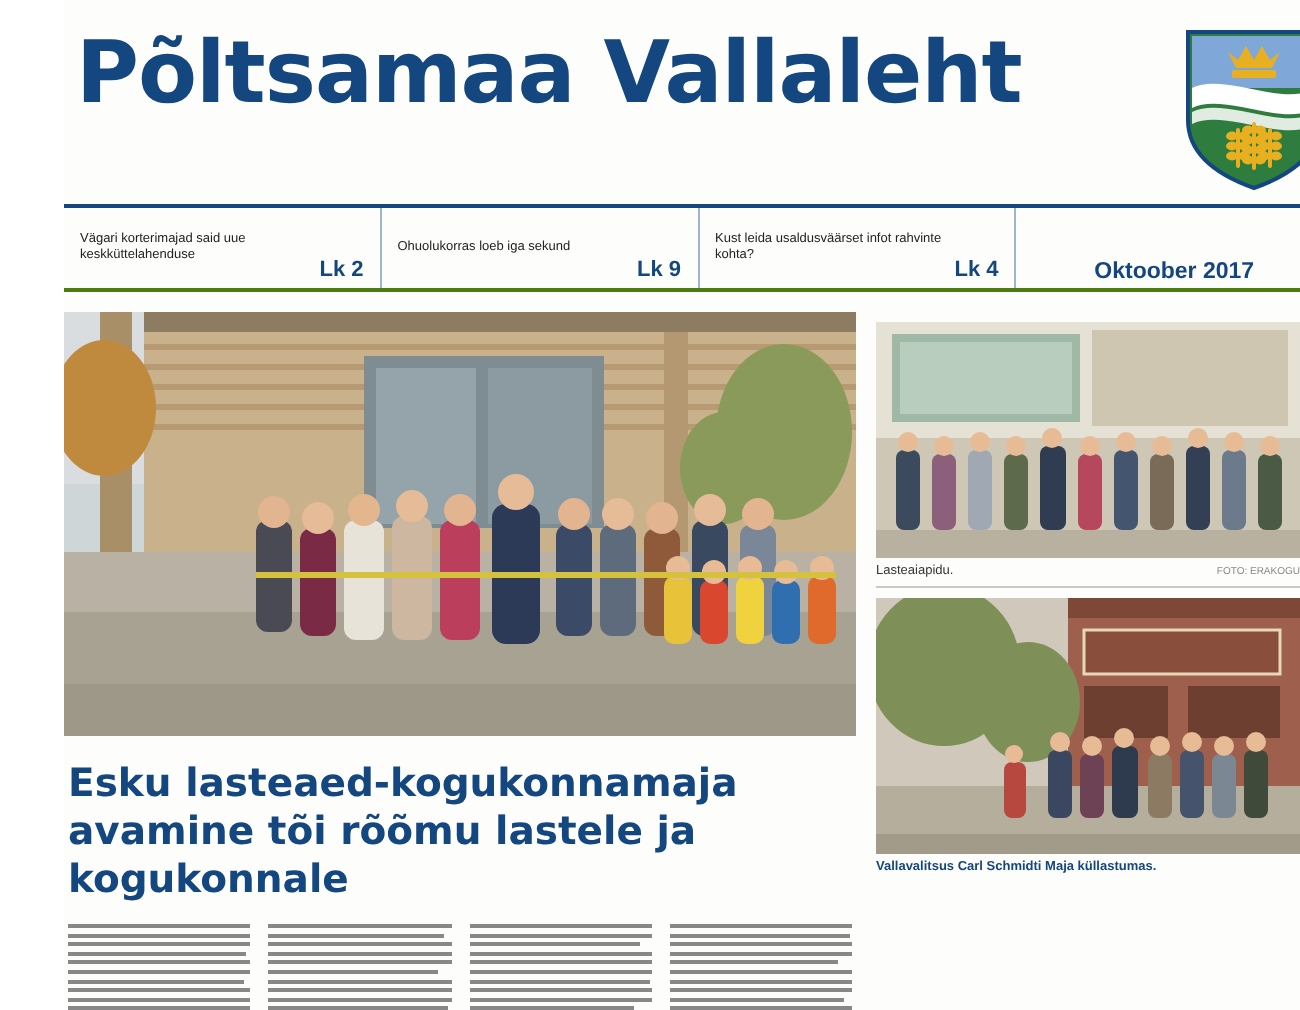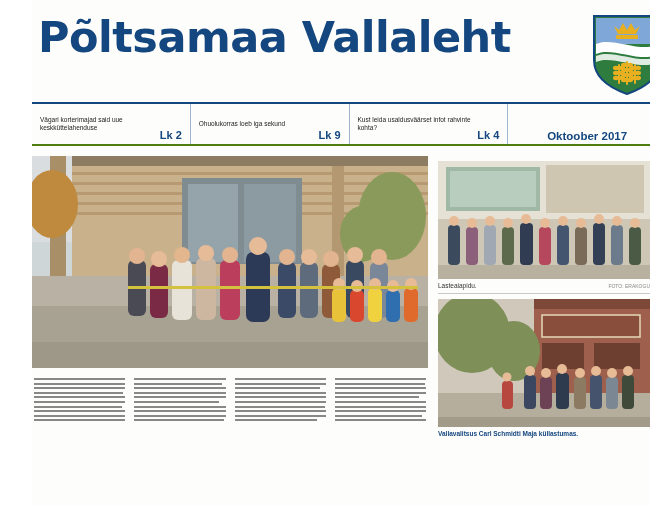--- a/index.html
+++ b/index.html
@@ -364,20 +364,21 @@
                 <circle cx="379" cy="128" r="6" fill="#e7bb96"></circle>
               </g>
           </g>
 
           <rect x="96" y="130" width="290" height="3" fill="#d4c23f"></rect>
 
           <rect x="0" y="186" width="396" height="26" fill="#9e9889"></rect>
         </svg>
       </div>
 
+      <h2 class="lead-headline">Esku lasteaed-kogukonnamaja avamine tõi rõõmu lastele ja kogukonnale</h2>
 
       <div class="article">
         <div class="art-col">
             <div class="art-line" style="width: 100%;"></div>
             <div class="art-line" style="width: 100%;"></div>
             <div class="art-line" style="width: 100%;"></div>
             <div class="art-line" style="width: 98%;"></div>
             <div class="art-line" style="width: 100%;"></div>
             <div class="art-line" style="width: 100%;"></div>
             <div class="art-line" style="width: 96%;"></div>

